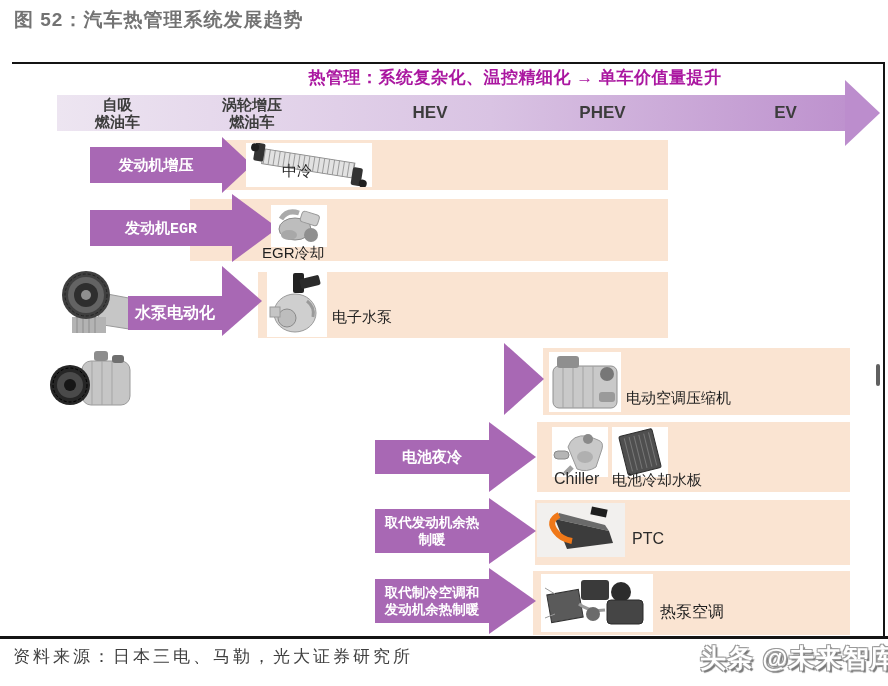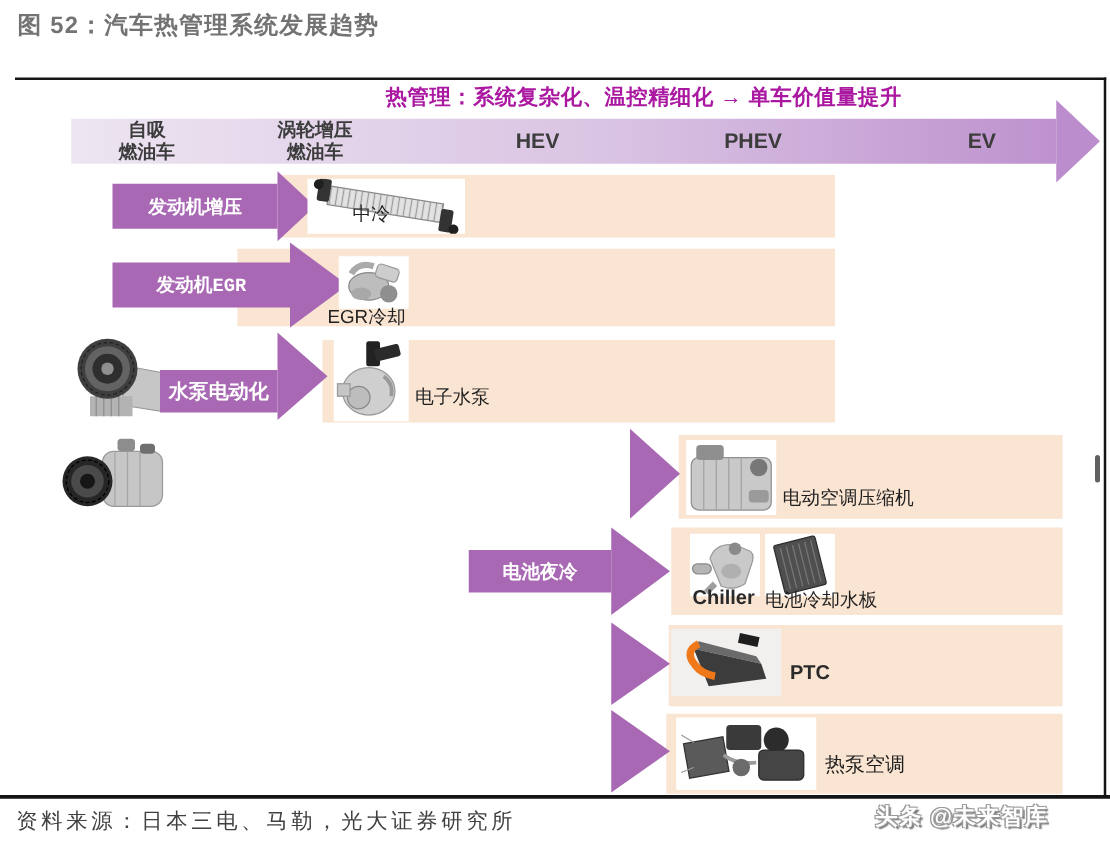--- a/index.html
+++ b/index.html
@@ -36,27 +36,27 @@
     background:#A868B4;color:#fff;font-weight:bold;
     display:flex;align-items:center;justify-content:center;text-align:center;
     white-space:pre-line;
   }
   .parrow-head{width:0;height:0;}
   
   .photo{background:#fff;display:flex;align-items:center;justify-content:center;}
   .photo svg{width:100%;height:100%;}
   .bare-photo svg{width:100%;height:100%;}
   .ilabel{color:#1F1F1F;font-size:15px;white-space:nowrap;}
-  .ilabel.en{font-size:16px;font-weight:700;color:#2A2A2A;}
+  .ilabel.en{font-size:16px;font-weight:400;color:#2A2A2A;}
   .footer{
     left:13px;top:645px;font-family:"Liberation Serif","DejaVu Serif",serif;
     font-size:17px;letter-spacing:3px;color:#404040;white-space:nowrap;
   }
   .watermark{
-    left:700px;top:641px;width:185px;font-size:18px;font-weight:bold;letter-spacing:1px;
+    left:700px;top:641px;width:185px;font-size:26px;font-weight:bold;letter-spacing:1px;
     color:#fff;white-space:nowrap;
     text-shadow:-1px -1px 0 #9a9a9a,1px -1px 0 #9a9a9a,-1px 1px 0 #9a9a9a,2px 2px 1px #777;
   }
   .scroll-thumb{left:876px;top:364px;width:4px;height:22px;background:#606060;border-radius:2px;}
 </style>
 </head>
 <body>
 
 <div id="stage">
 
@@ -198,31 +198,35 @@
         <line x1="26" y1="8" x2="26" y2="42" stroke="#777"></line>
         <line x1="31" y1="8" x2="31" y2="42" stroke="#777"></line>
         <line x1="36" y1="8" x2="36" y2="42" stroke="#777"></line>
         <line x1="41" y1="8" x2="41" y2="42" stroke="#777"></line>
       </g>
     </svg>
   </div>
   <div class="abs ilabel en" style="left:554px;top:470px;">Chiller</div>
   <div class="abs ilabel" style="left:612px;top:471px;">电池冷却水板</div>
 
+  <div class="abs parrow-body" style="left:375px;top:509px;width:114px;height:44px;font-size:13.5px;line-height:17px;">取代发动机余热
+制暖</div>
   <div class="abs parrow-head" style="left:489px;top:498px;border-top:33px solid transparent;border-bottom:33px solid transparent;border-left:47px solid #A868B4;"></div>
   <div class="abs photo" style="left:537px;top:503px;width:88px;height:54px;background:#f2f0ee;">
     <svg viewBox="0 0 88 54">
       <path d="M22 10 L68 22 L72 28 L18 16 Z" fill="#6a6a6a"></path>
       <path d="M18 16 L72 28 L76 40 L30 46 Z" fill="#3c3c3c"></path>
       <rect x="54" y="5" width="16" height="8" fill="#1e1e1e" transform="rotate(12 62 9)"></rect>
       <path d="M22 12 q-12 6 -3 17 q5 7 16 9" stroke="#f07818" stroke-width="6" fill="none"></path>
     </svg>
   </div>
   <div class="abs ilabel en" style="left:632px;top:530px;">PTC</div>
 
+  <div class="abs parrow-body" style="left:375px;top:579px;width:114px;height:44px;font-size:13.5px;line-height:17px;">取代制冷空调和
+发动机余热制暖</div>
   <div class="abs parrow-head" style="left:489px;top:568px;border-top:33px solid transparent;border-bottom:33px solid transparent;border-left:47px solid #A868B4;"></div>
   <div class="abs photo" style="left:541px;top:574px;width:112px;height:58px;">
     <svg viewBox="0 0 112 58">
       <rect x="8" y="18" width="32" height="28" fill="#5a5a5a" stroke="#333" transform="rotate(-10 24 32)"></rect>
       <rect x="40" y="6" width="28" height="20" rx="3" fill="#3a3a3a"></rect>
       <circle cx="80" cy="18" r="10" fill="#2c2c2c"></circle>
       <rect x="66" y="26" width="36" height="24" rx="4" fill="#454545" stroke="#2a2a2a"></rect>
       <path d="M38 30 q10 8 26 6" stroke="#9a9a9a" fill="none" stroke-width="3"></path>
       <line x1="4" y1="14" x2="14" y2="20" stroke="#9a9a9a"></line>
       <line x1="4" y1="44" x2="14" y2="40" stroke="#9a9a9a"></line>

